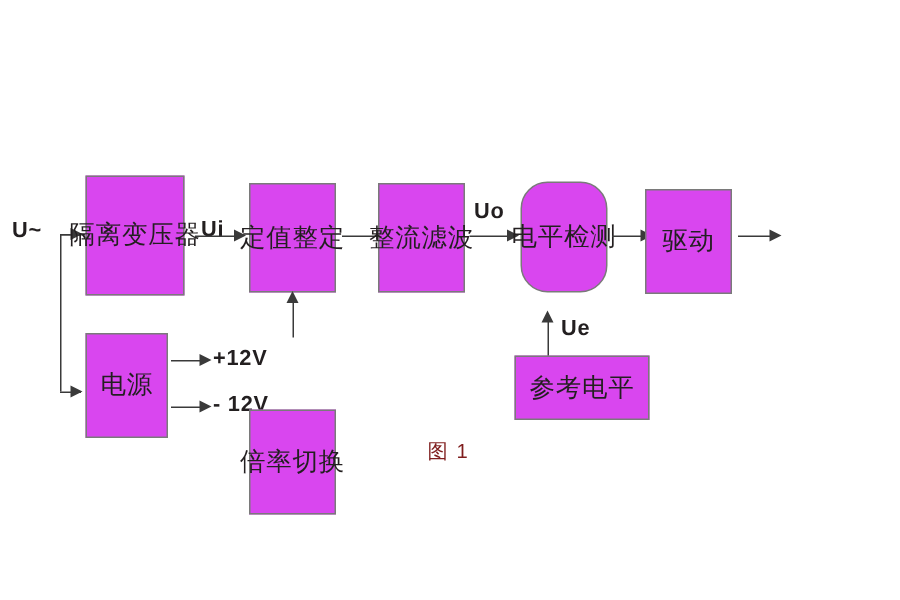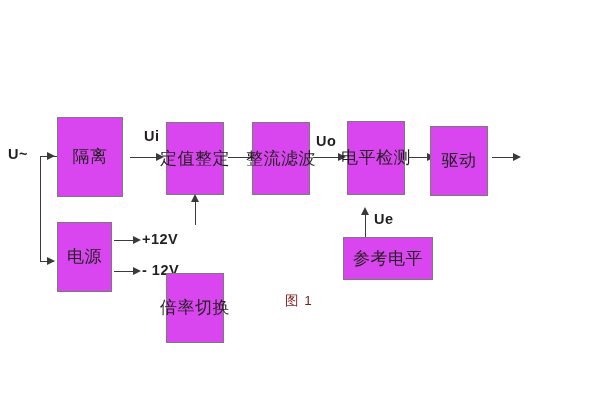--- a/index.html
+++ b/index.html
@@ -94,44 +94,45 @@
   <div class="vline" style="left:40px; top:156px; height:105px;"></div>
 
   <div class="hline" style="left:40px; top:156px; width:14px;"></div>
   <div class="arrow-r" style="left:47px; top:151.5px;"></div>
 
   <div class="hline" style="left:40px; top:261px; width:14px;"></div>
   <div class="arrow-r" style="left:47px; top:256.5px;"></div>
 
   <div class="block" style="left:57px; top:117px; width:66px; height:80px;">
     <span>隔离</span>
+    <span class="line2">变压器</span>
   </div>
 
-  <div class="label label-sig" style="left:134px; top:128px;margin-left:10px;">Ui</div>
+  <div class="label label-sig" style="left:134px; top:145px;">Ui</div>
   <div class="hline" style="left:130px; top:157px; width:28px;"></div>
   <div class="arrow-r" style="left:156px; top:152.5px;"></div>
 
   <div class="block" style="left:166px; top:122px; width:58px; height:73px;">
     <span>定值</span>
     <span class="line2">整定</span>
   </div>
 
   <div class="hline" style="left:228px; top:157px; width:25px;"></div>
   <div class="arrow-r" style="left:251px; top:152.5px;"></div>
 
   <div class="block" style="left:252px; top:122px; width:58px; height:73px;">
     <span>整流</span>
     <span class="line2">滤波</span>
   </div>
 
   <div class="label label-sig" style="left:316px; top:133px;">Uo</div>
   <div class="hline" style="left:313px; top:157px; width:27px;"></div>
   <div class="arrow-r" style="left:338px; top:152.5px;"></div>
 
-  <div class="block" style="left:347px; top:121px; width:58px; height:74px;">
+  <div class="block" style="left:347px; top:121px; width:58px; height:74px;border-radius:18px;">
     <span>电平</span>
     <span class="line2">检测</span>
   </div>
 
   <div class="hline" style="left:408px; top:157px; width:22px;"></div>
   <div class="arrow-r" style="left:427px; top:152.5px;"></div>
 
   <div class="block" style="left:430px; top:126px; width:58px; height:70px;">
     <span>驱动</span>
   </div>

